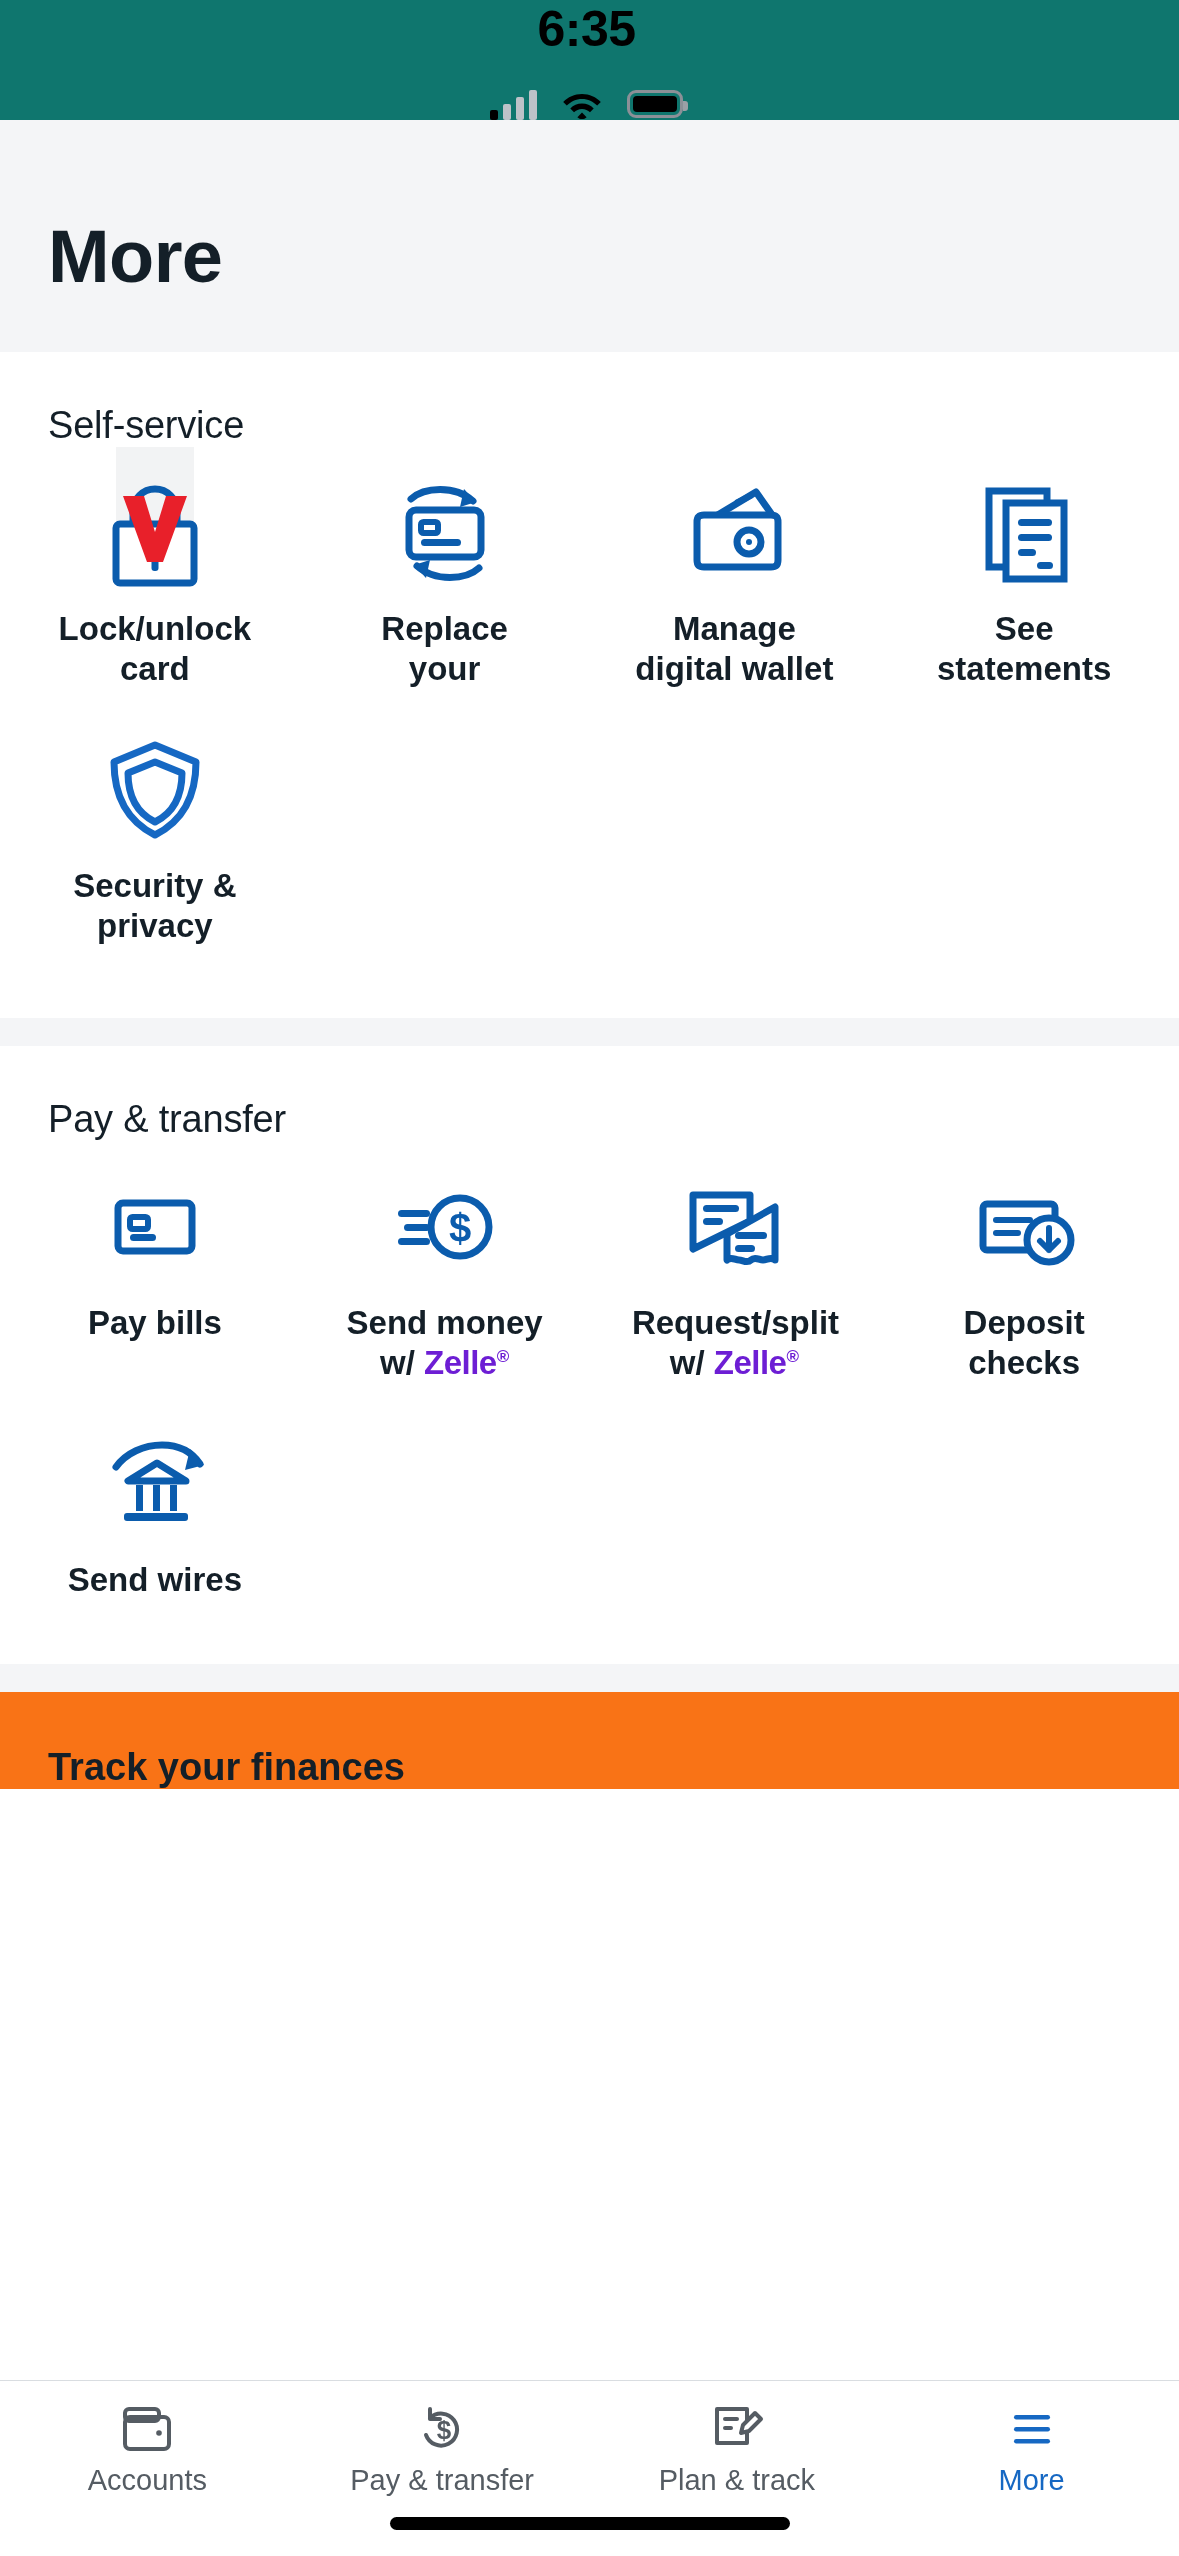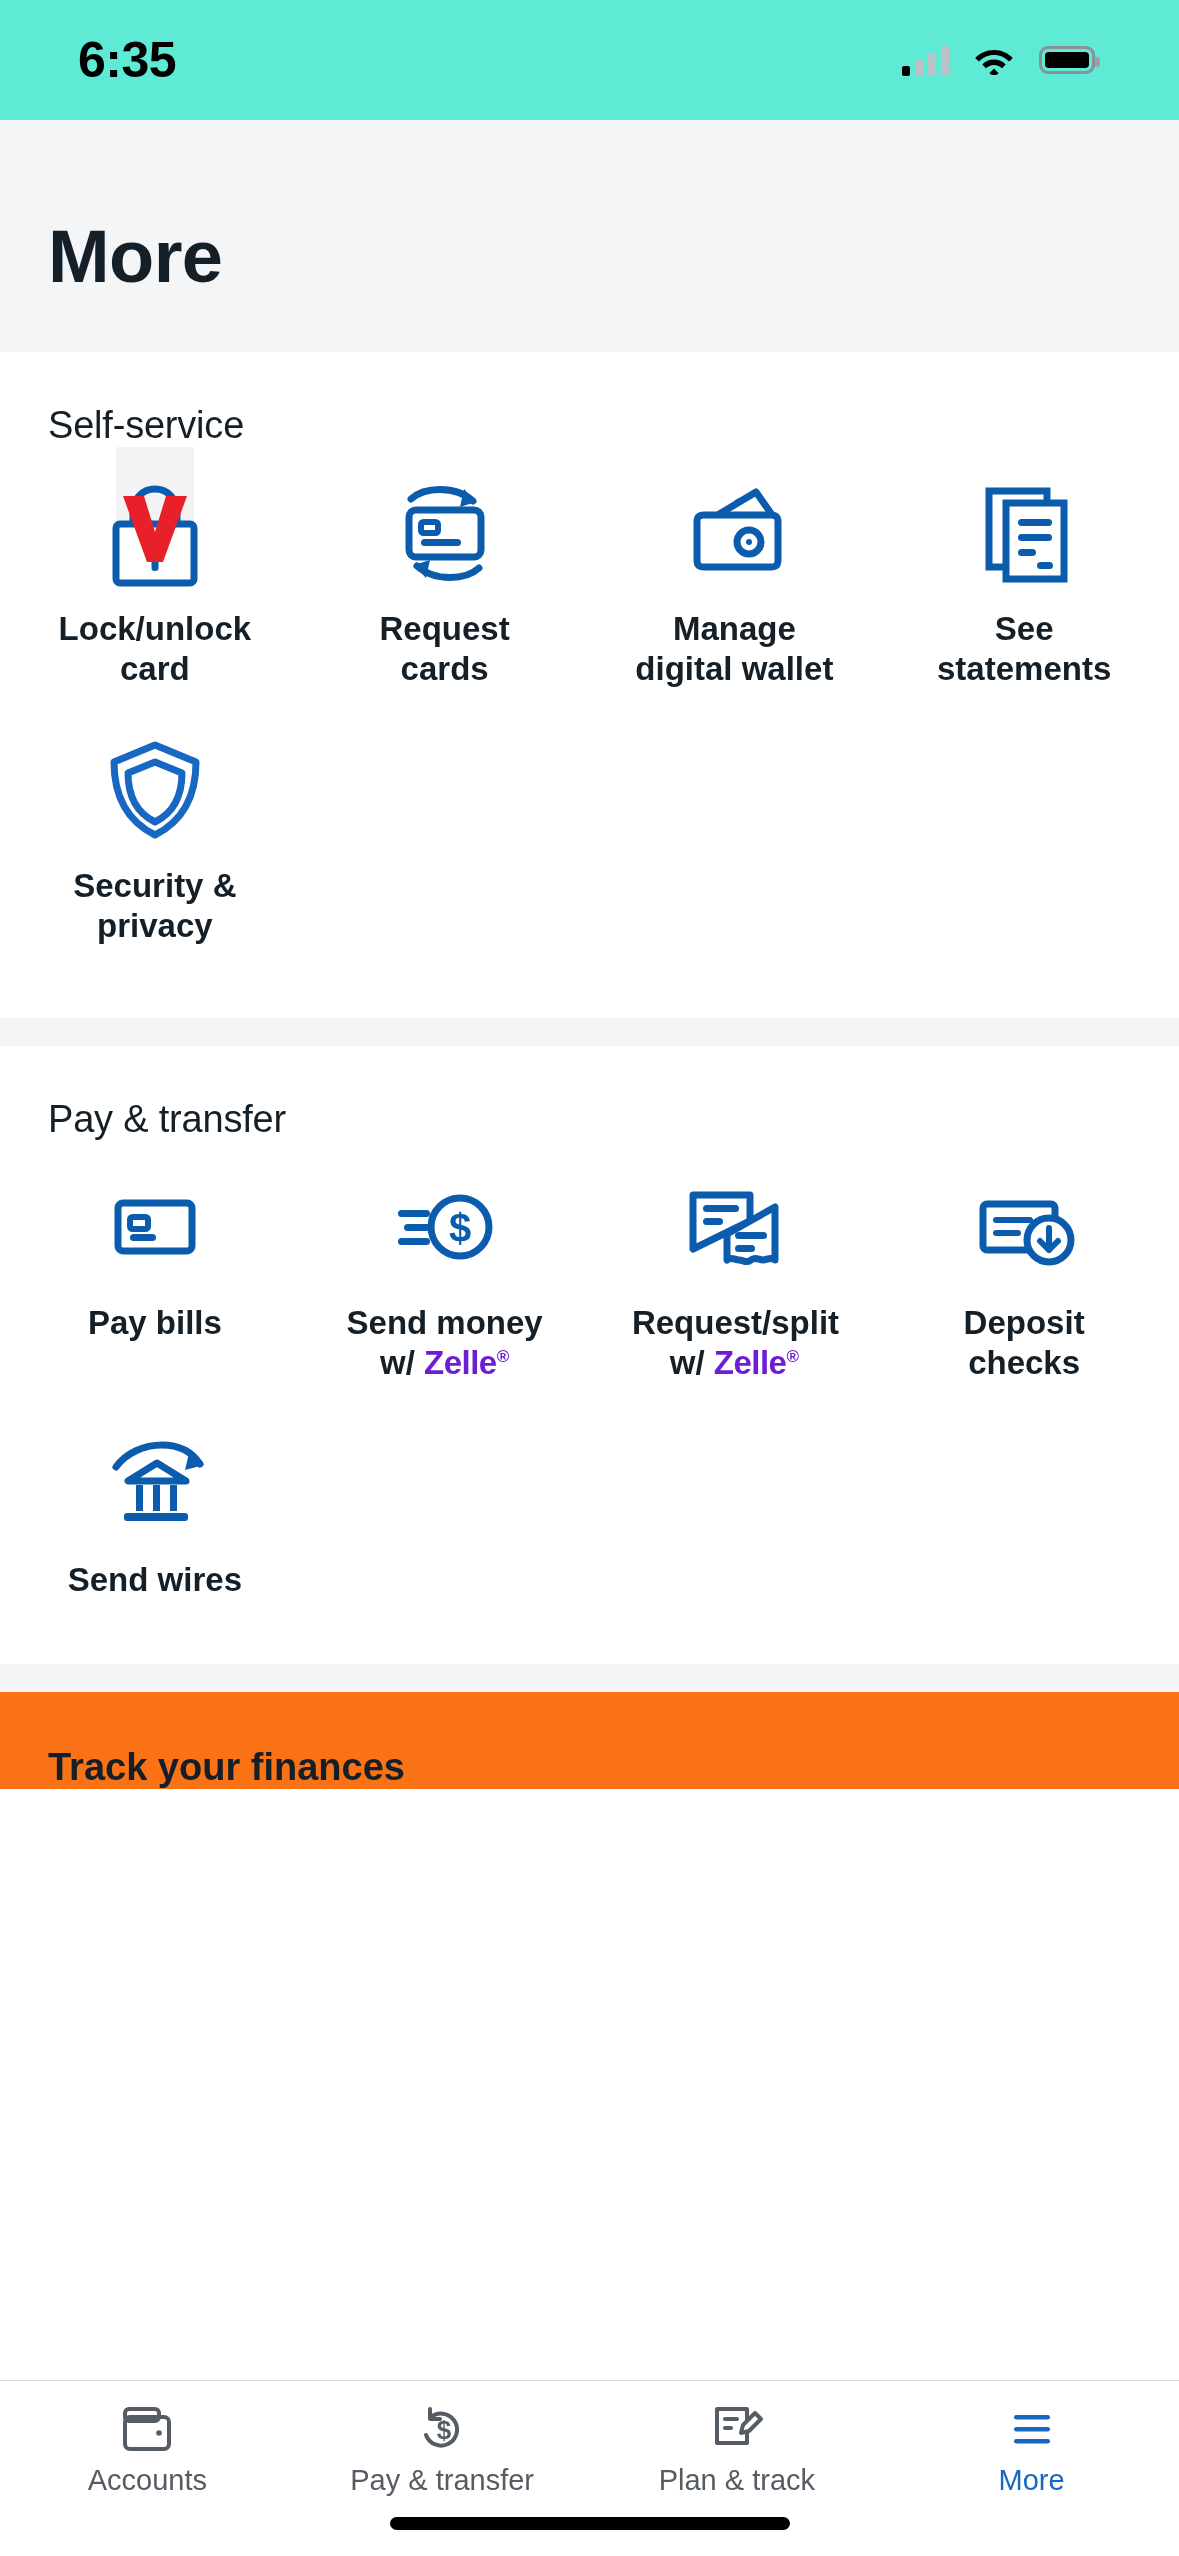--- a/index.html
+++ b/index.html
@@ -8,23 +8,24 @@
     font-family:"Liberation Sans", sans-serif;
     background:#ffffff;
     color:#141f28;
     -webkit-font-smoothing:antialiased;
     overflow:hidden;
     position:relative;
   }
 
   
   .statusbar{
-    height:120px; background:#5eead4;
+    height:120px; background:#0f766e;
     display:flex; align-items:center; justify-content:space-between;
     padding:0 84px 0 78px;
+    flex-direction:column;
   }
   .status-time{ font-size:50px; font-weight:700; letter-spacing:-0.5px; color:#000; font-family:"Liberation Sans", sans-serif;}
   .status-icons{ display:flex; align-items:center; gap:24px; }
   .sig{ display:flex; align-items:flex-end; gap:5px; height:32px;}
   .sig i{ display:block; width:8px; background:#000; border-radius:2px;}
   .sig i:nth-child(1){ height:10px; background:#000;}
   .sig i:nth-child(2){ height:16px; background:#bdc2c8;}
   .sig i:nth-child(3){ height:23px; background:#bdc2c8;}
   .sig i:nth-child(4){ height:30px; background:#bdc2c8;}
   .batt{ width:56px;height:28px;border:3px solid #8b9097;border-radius:9px;position:relative;padding:3px;}
@@ -151,21 +152,21 @@
         <svg width="122" height="122" viewBox="0 0 122 122">
           <rect x="25" y="38" width="72" height="47" rx="7" fill="#fff" stroke="#0b5cad" stroke-width="7"></rect>
           <rect x="37" y="50" width="17" height="11" rx="2.5" fill="#fff" stroke="#0b5cad" stroke-width="6"></rect>
           <rect x="37" y="67" width="40" height="7" rx="3.5" fill="#0b5cad"></rect>
           <path d="M27 27c13-12 44-14 62 2" fill="none" stroke="#0b5cad" stroke-width="7" stroke-linecap="round"></path>
           <path d="M80 17l12 13-16 5z" fill="#0b5cad"></path>
           <path d="M95 96c-13 12-44 14-62-2" fill="none" stroke="#0b5cad" stroke-width="7" stroke-linecap="round"></path>
           <path d="M42 106L30 93l16-5z" fill="#0b5cad"></path>
         </svg>
       </div>
-      <div class="label">Request cards</div>
+      <div class="label">Replace your</div>
     </div>
 
     <div class="tile">
       <div class="iconwrap">
         <svg width="122" height="122" viewBox="0 0 122 122">
           <path d="M43 44 L83 20 L102 47 L88 56" fill="#fff" stroke="#0b5cad" stroke-width="7" stroke-linejoin="round"></path>
           <path d="M63 31 L79 23" fill="none" stroke="#0b5cad" stroke-width="6"></path>
           <path d="M24 50c0-5 2-7 7-7h67c5 0 7 2 7 7v38c0 5-2 7-7 7H31c-5 0-7-2-7-7z" fill="#fff" stroke="#0b5cad" stroke-width="7"></path>
           <circle cx="76" cy="70" r="12" fill="#fff" stroke="#0b5cad" stroke-width="7"></circle>
           <circle cx="76" cy="70" r="3" fill="#0b5cad"></circle>

